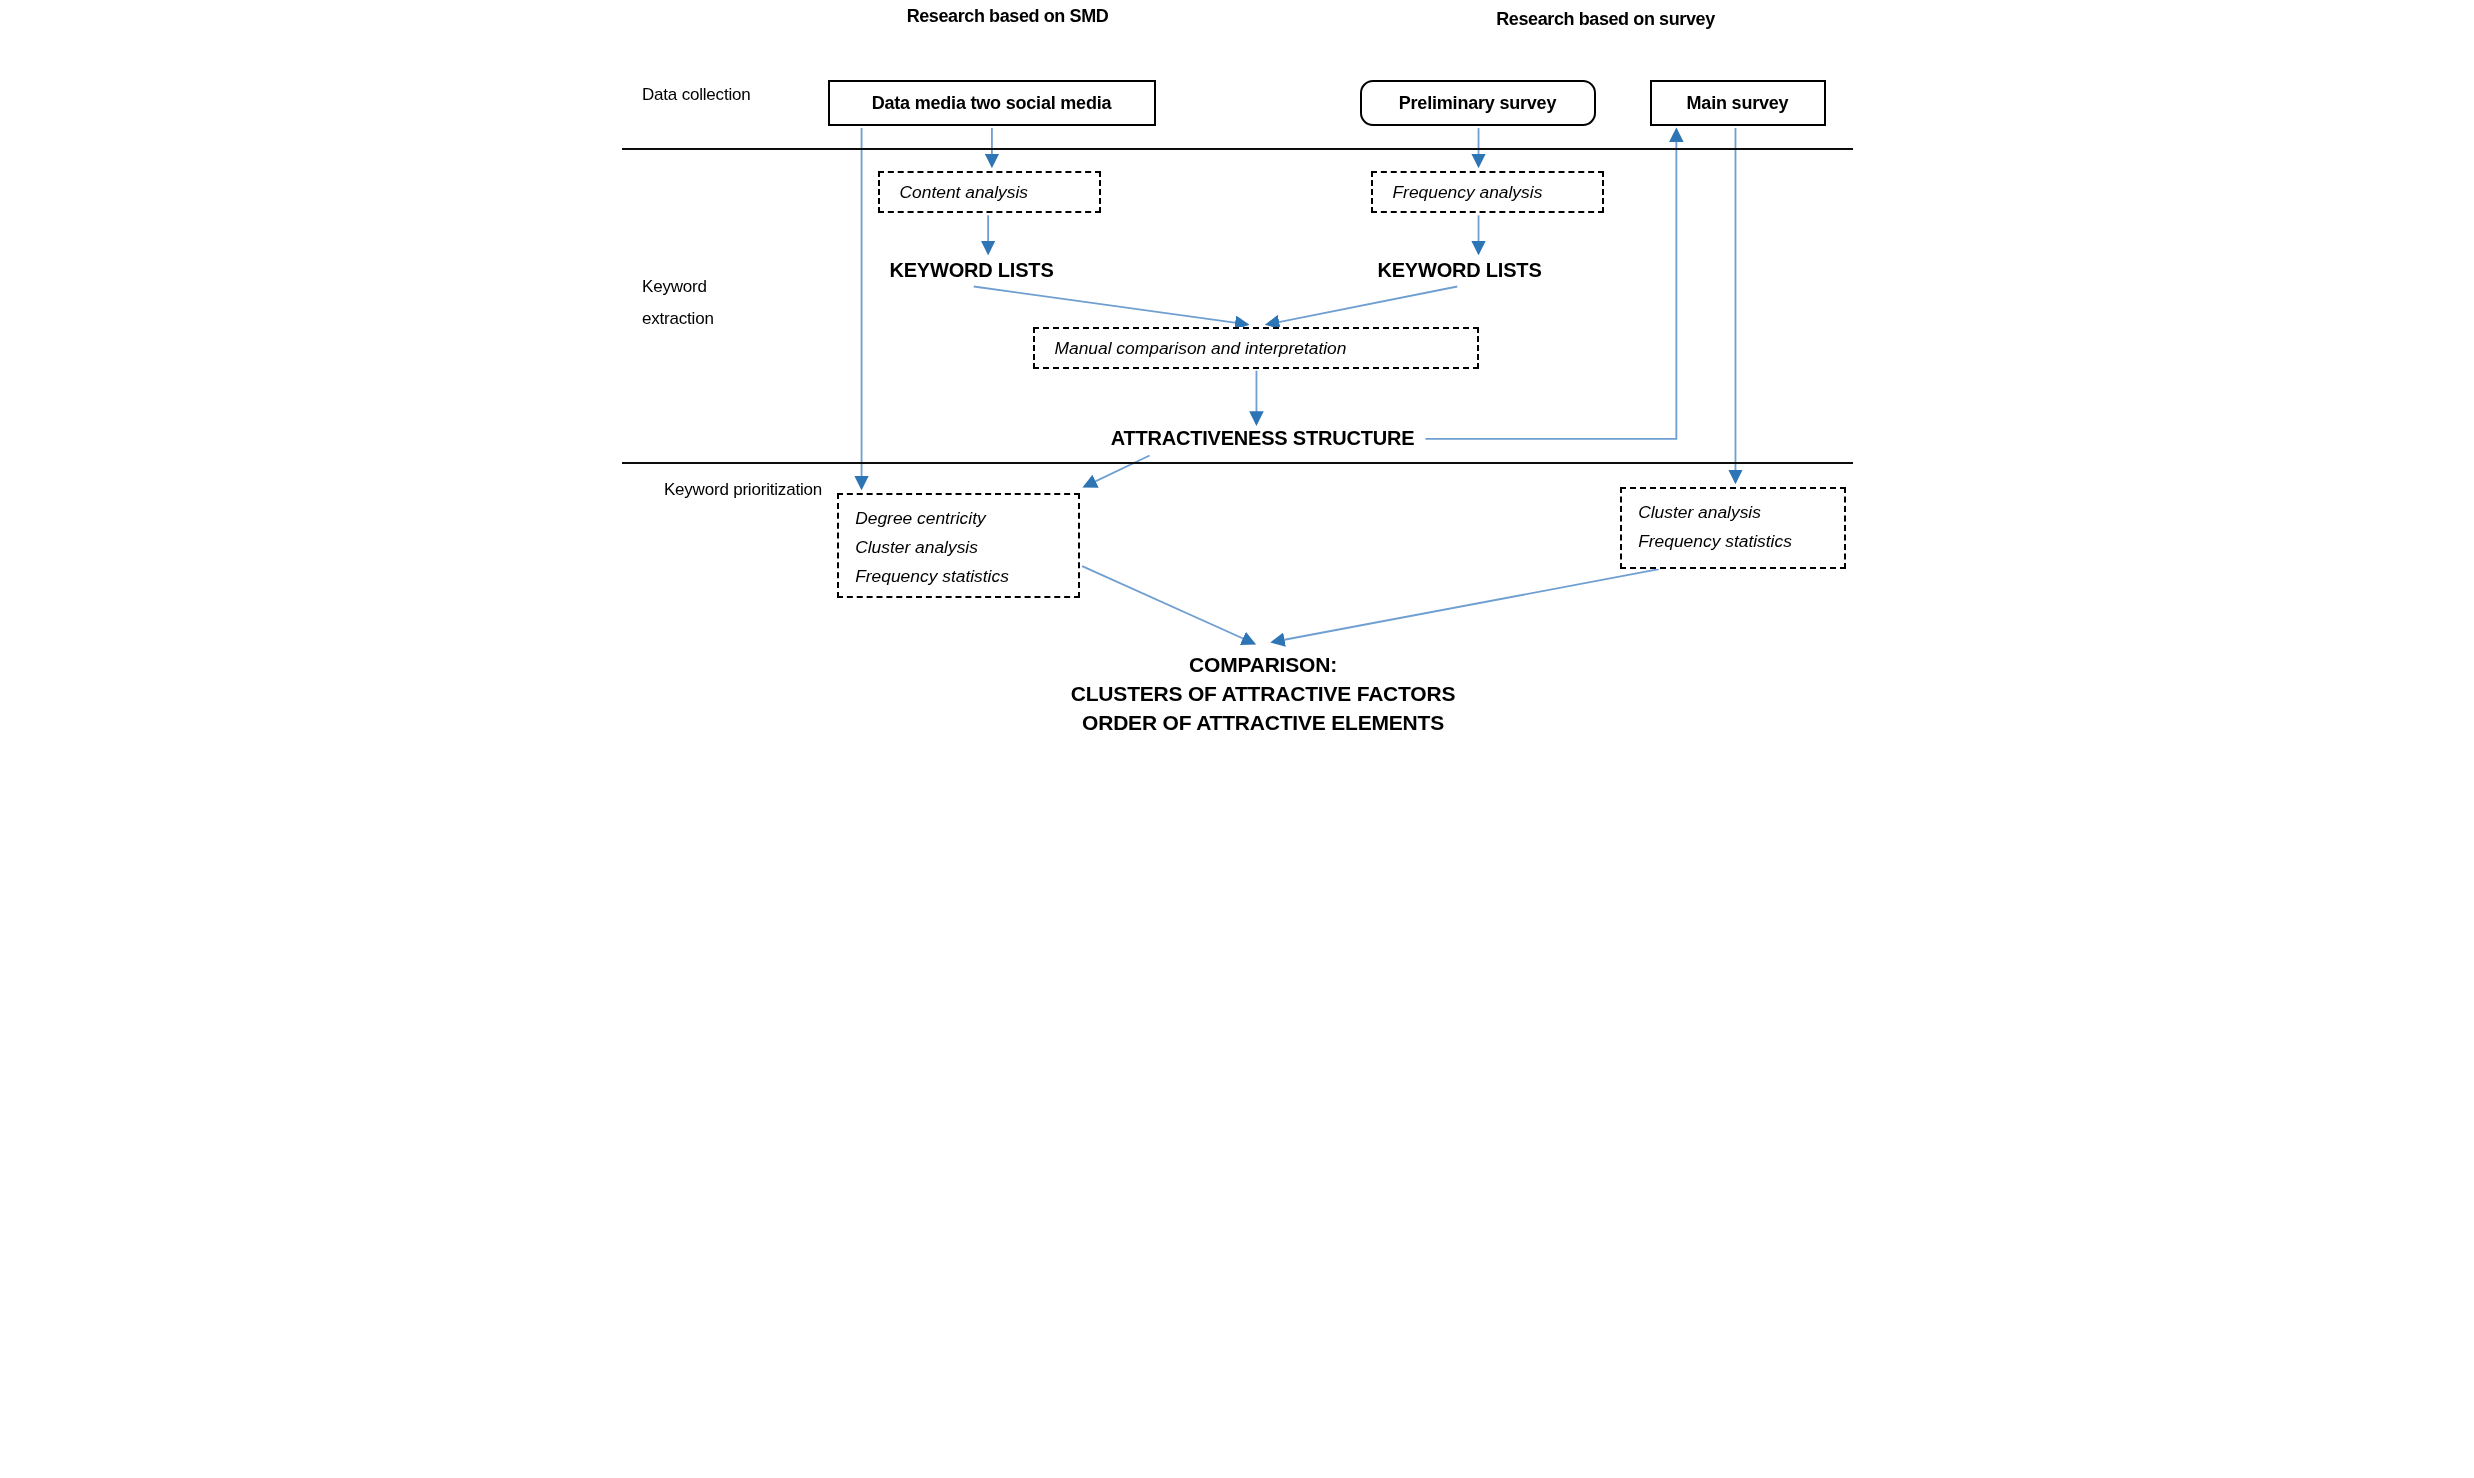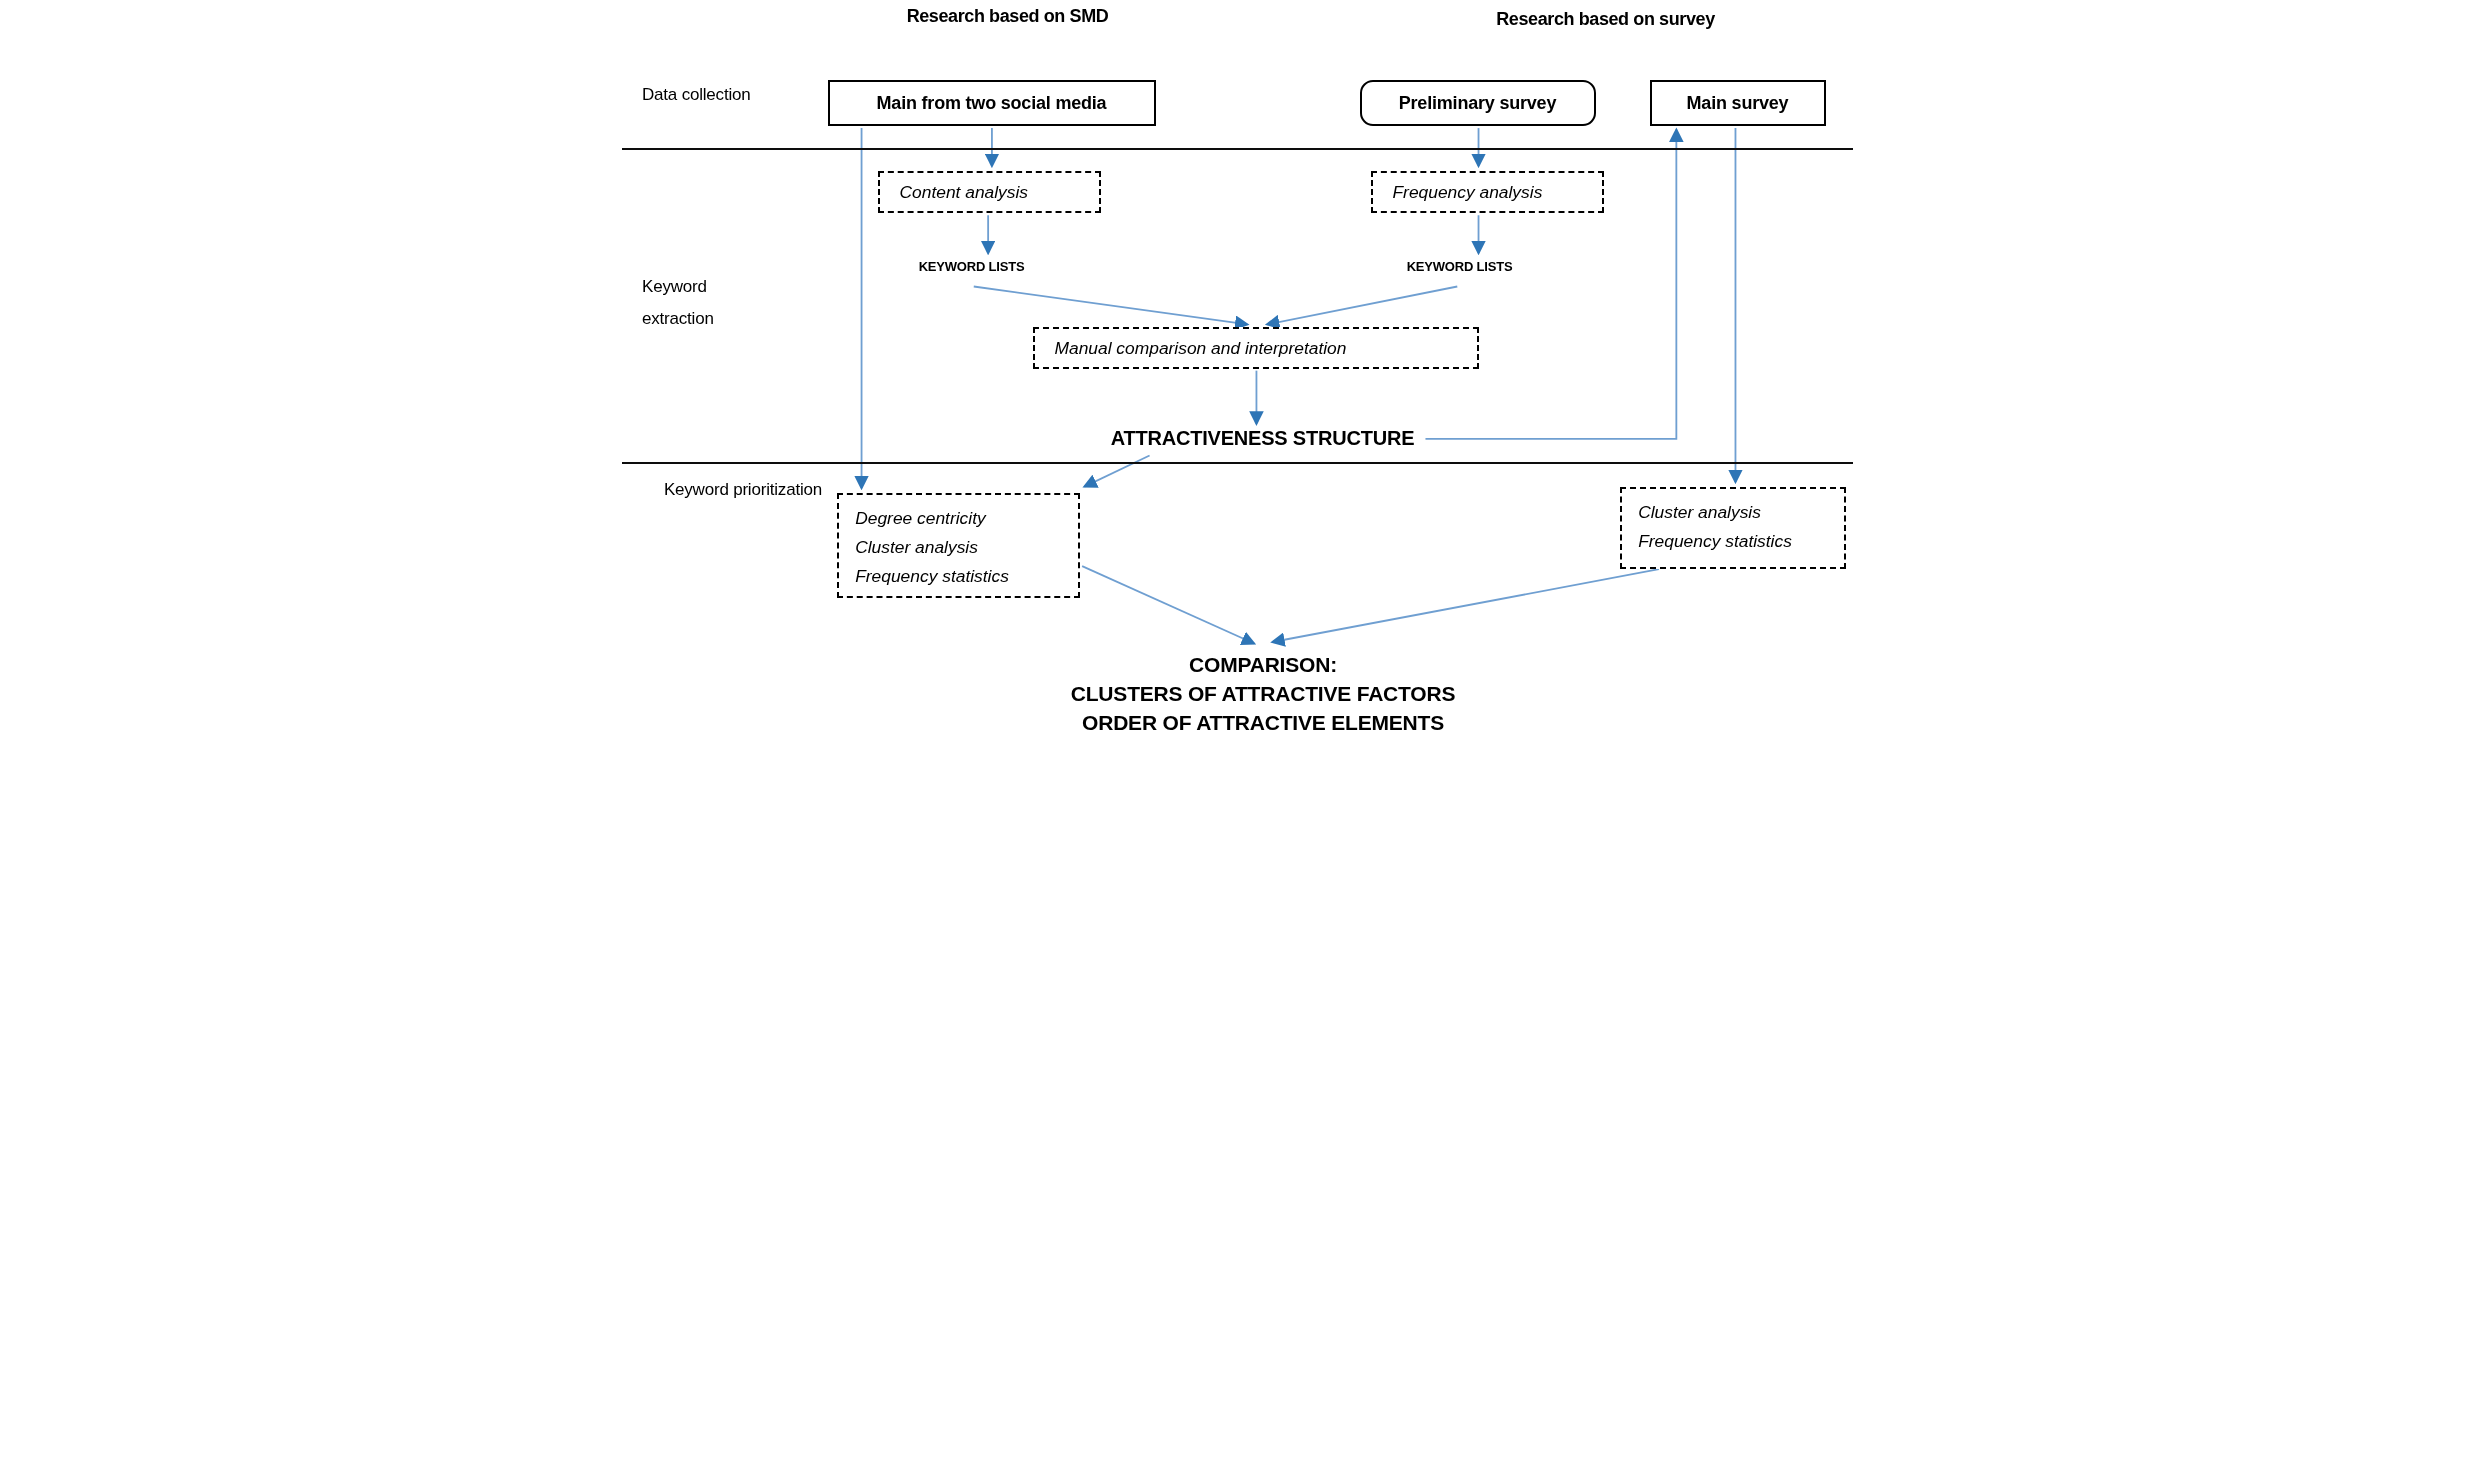--- a/index.html
+++ b/index.html
@@ -20,21 +20,21 @@
     display:flex;align-items:center;justify-content:center;
     font-weight:bold;font-size:18px;letter-spacing:-0.2px;box-sizing:border-box;
   }
   .dashbox{
     position:absolute;border:2.3px dashed var(--box-border);background:var(--background);
     font-style:italic;font-size:17.4px;box-sizing:border-box;
   }
   .dashbox.single{display:flex;align-items:center;padding-left:20px;}
   .dashbox.multi{padding:9px 0 0 16.7px;line-height:29px;}
   .caps{position:absolute;font-weight:bold;letter-spacing:-0.2px;text-align:center;}
-  .caps.kw{font-size:13px;text-align:center;}
+  .caps.kw{font-size:20px;text-align:center;}
   .caps.big{font-size:20px;}
   .comparison{position:absolute;font-weight:bold;font-size:21px;line-height:29px;text-align:center;letter-spacing:-0.2px;}
   svg.overlay{position:absolute;left:0;top:0;width:1237px;height:739px;pointer-events:none;}
   .arrow{stroke:var(--arrow-line);stroke-width:2.4;fill:none;marker-end:url(#ah);}
 </style>
 </head>
 <body>
 
 <div class="canvas">
 
@@ -63,21 +63,21 @@
   <div class="hdr" style="left:809px;top:9px;width:356px;">Research based on survey</div>
 
   <div class="rowlab" style="left:23.5px;top:79px;width:152px;">Data collection</div>
   <div class="rowlab" style="left:23.5px;top:271px;width:136px;">Keyword extraction</div>
   <div class="rowlab" style="left:17.4px;top:474px;width:174px;margin-left:28px;">Keyword prioritization</div>
 
   <div class="divider" style="top:148px;"></div>
   <div class="divider" style="top:462px;"></div>
 
   <div class="solidbox" style="left:209px;top:80px;width:328px;height:46px;">
-    <span>Main from two social media</span>
+    <span>Data media two social media</span>
   </div>
   <div class="solidbox" style="left:741px;top:80px;width:236px;height:46px;border-radius:13px;">
     <span>Preliminary survey</span>
   </div>
   <div class="solidbox" style="left:1031px;top:80px;width:176px;height:46px;">
     <span>Main survey</span>
   </div>
 
   <div class="dashbox single" style="left:259px;top:171px;width:223px;height:42px;">
     <span>Content analysis</span>

